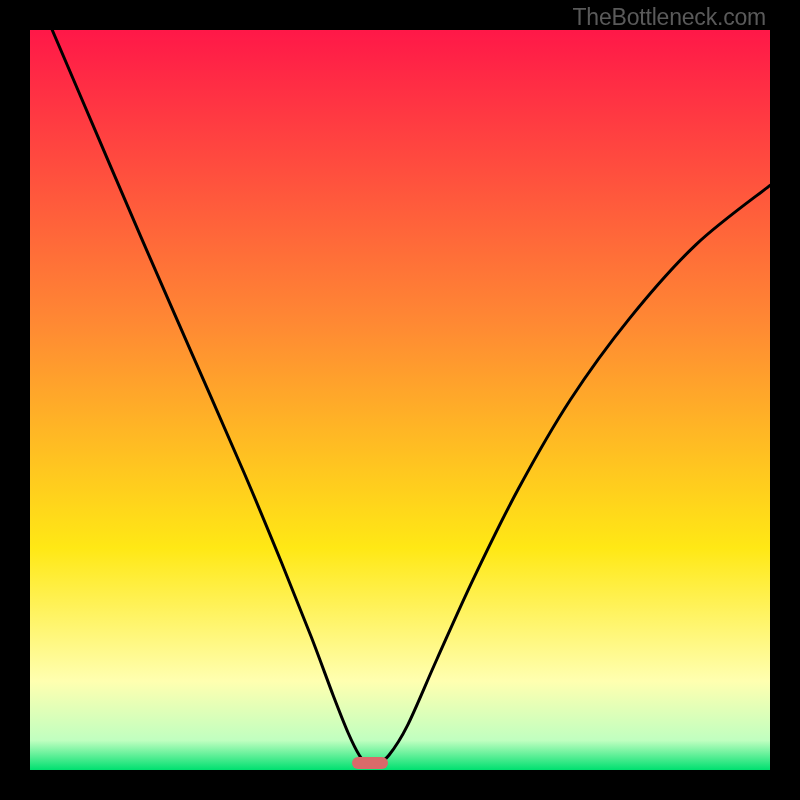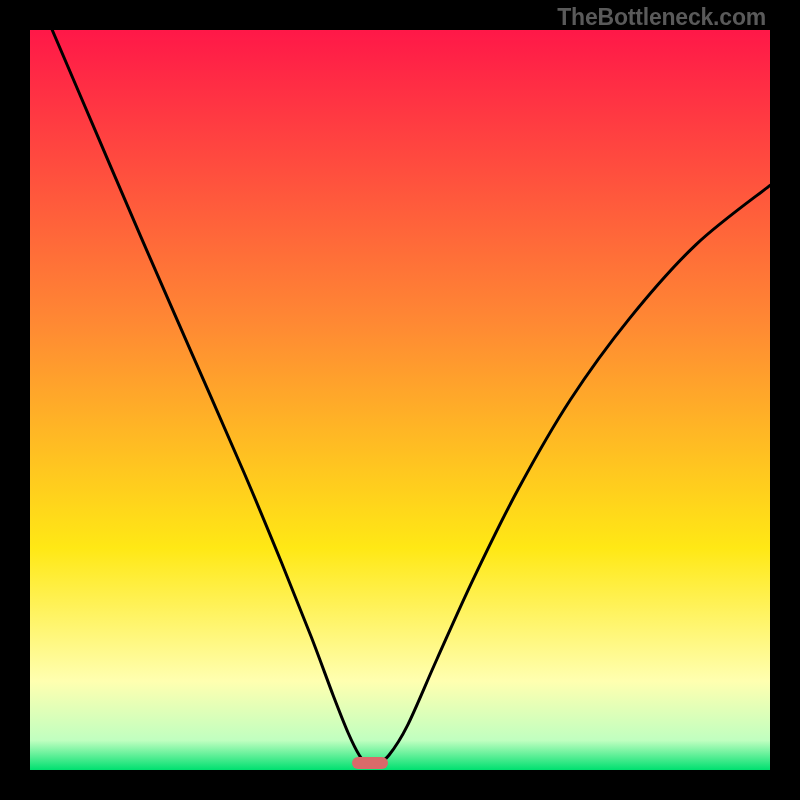--- a/index.html
+++ b/index.html
@@ -25,21 +25,21 @@
     top: 30px;
     width: 740px;
     height: 740px;
   }
   .watermark {
     position: absolute;
     top: 4px;
     right: 34px;
     color: #5a5a5a;
     font-size: 23px;
-    font-weight: 700;
+    font-weight: 400;
     letter-spacing: -0.2px;
   }
   .marker {
     position: absolute;
     width: 36px;
     height: 12px;
     border-radius: 6px;
     transform: translate(-50%, -50%);
   }
 </style>

